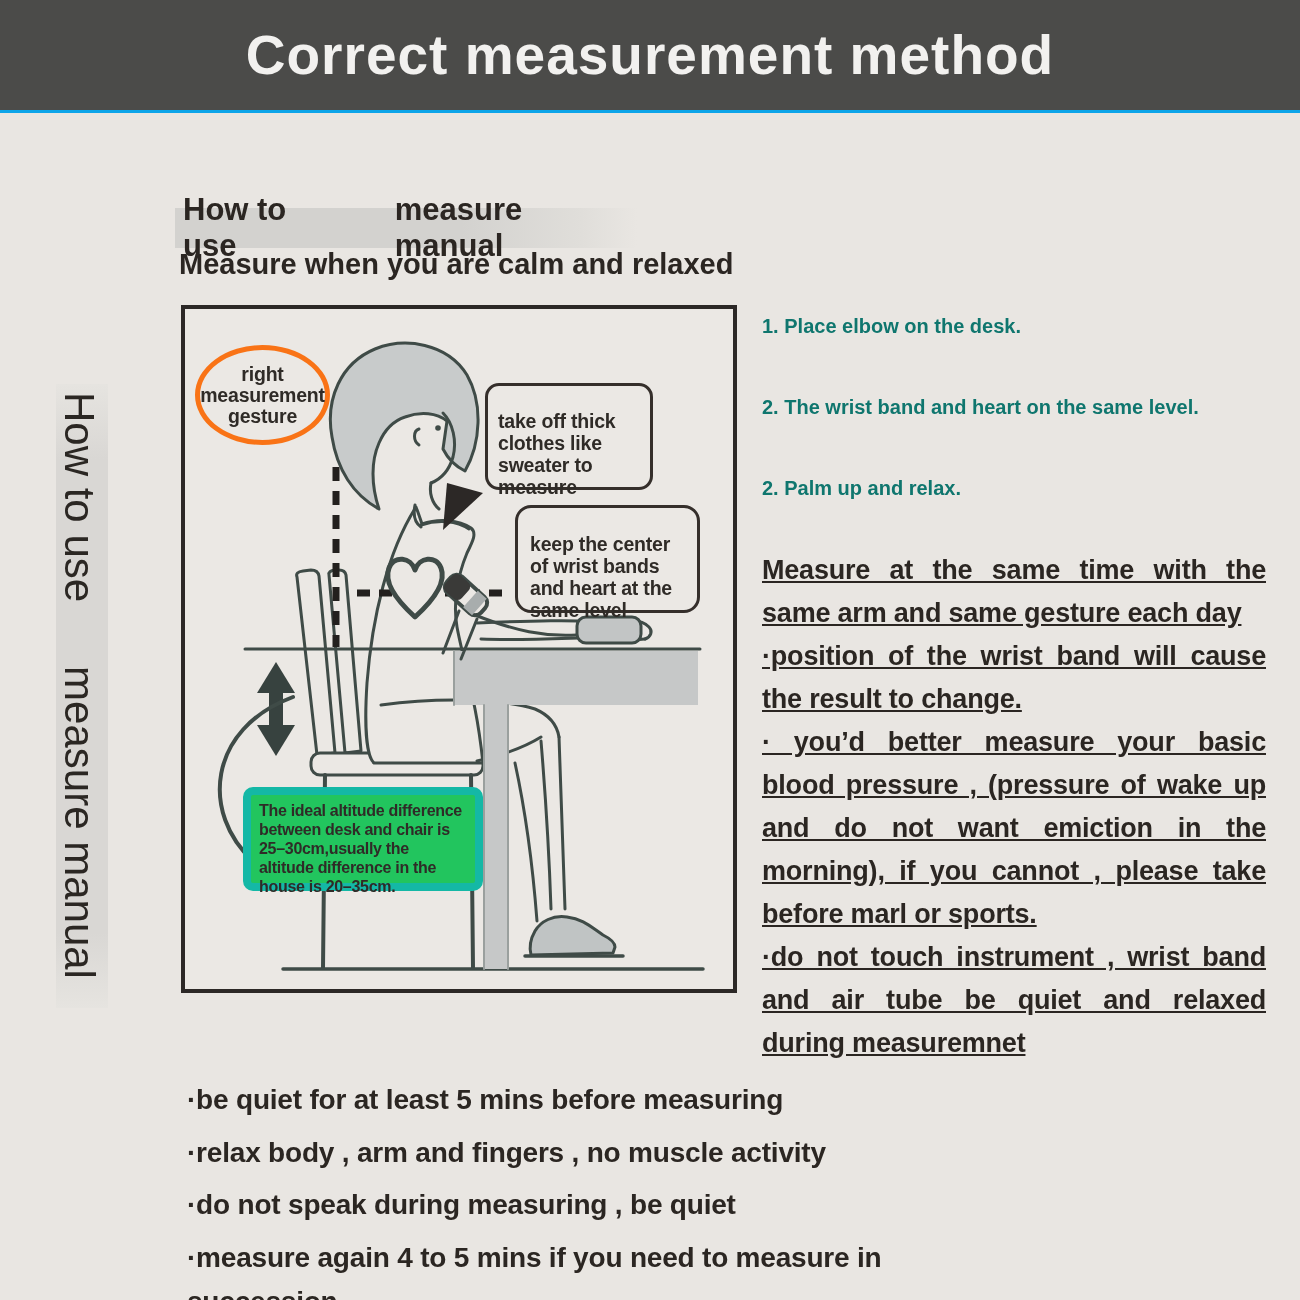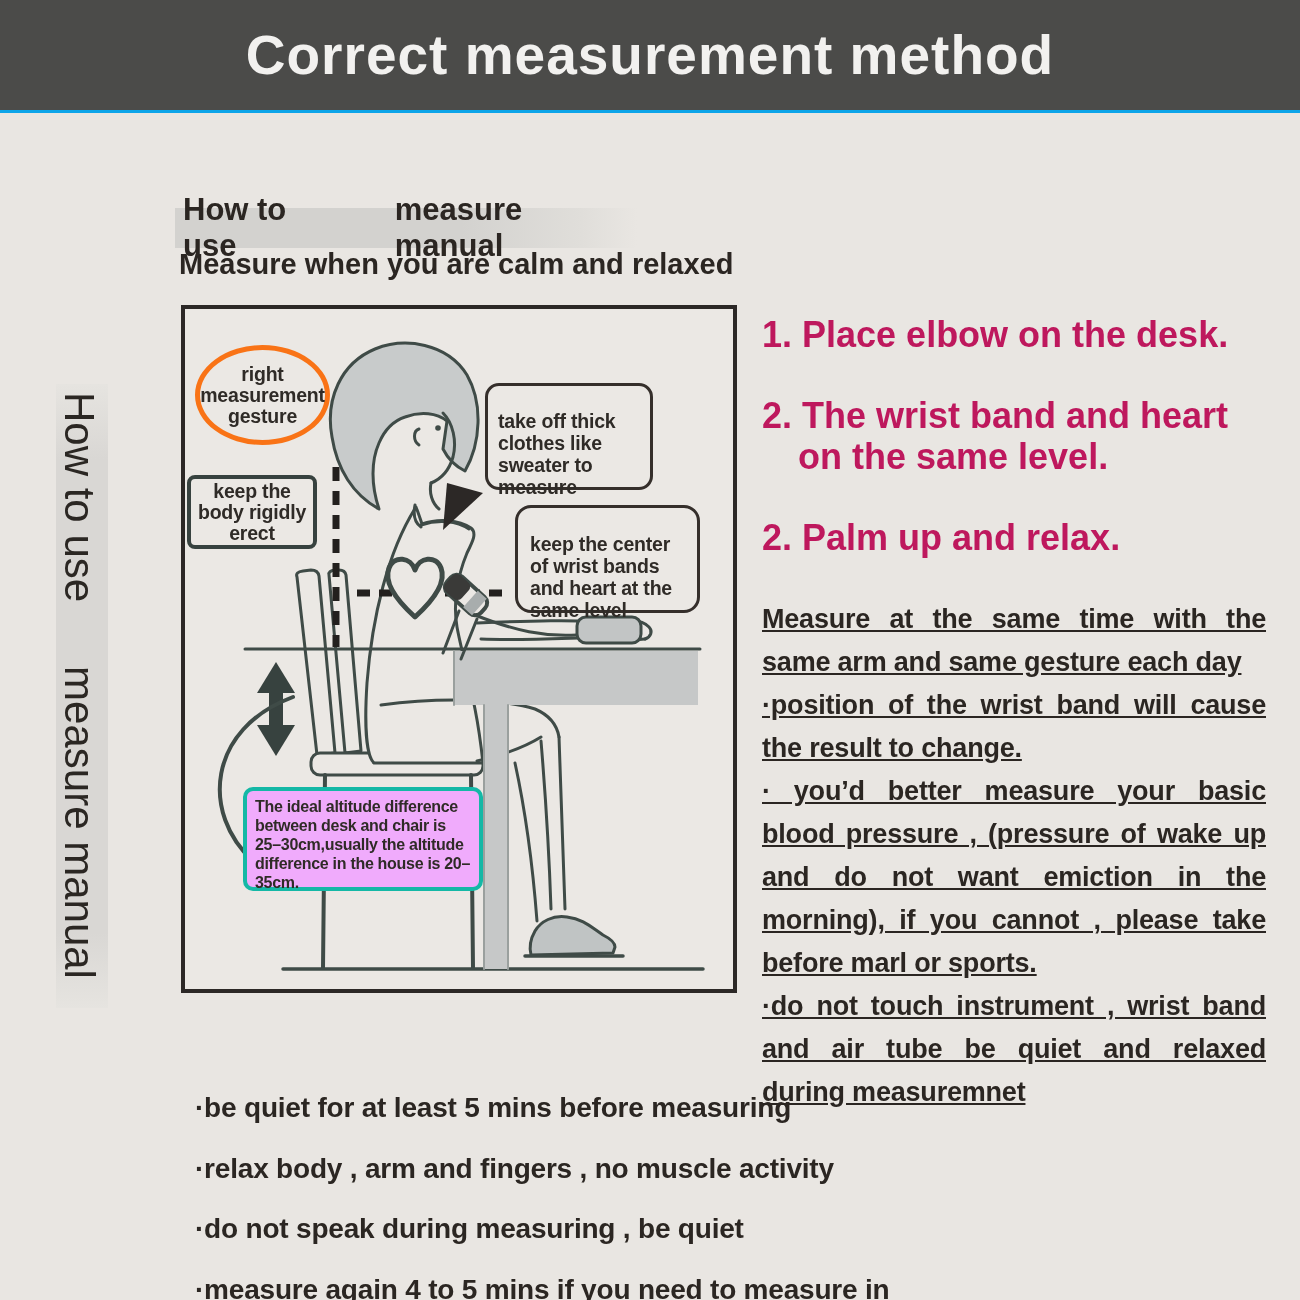--- a/index.html
+++ b/index.html
@@ -68,41 +68,41 @@
     border:3px solid #352f2b;border-radius:14px;
     font-size:19.5px;line-height:22px;padding:24px 10px;background:#ebe8e4;
   }
   .box-wrist{
     left:330px;top:196px;width:185px;height:108px;
     border:3px solid #352f2b;border-radius:16px;
     font-size:19.5px;line-height:22px;padding:25px 12px;background:#ebe8e4;
   }
   .box-altitude{
     left:58px;top:478px;width:240px;height:104px;
-    border:4px solid #14b8a6;border-radius:10px;
+    border:8px solid #14b8a6;border-radius:10px;
     font-size:16px;line-height:19px;letter-spacing:-0.3px;
-    padding:6px 8px;background:#f0abfc;
+    padding:6px 8px;background:#22c55e;
   }
   
   .right-col{
     position:absolute;left:762px;top:306px;width:504px;
   }
   .step{
-    margin:8px 0 40px 0;font-size:36px;line-height:41px;font-weight:700;
-    padding-left:36px;text-indent:-36px;color:#be185d;
+    margin:0 0 40px 0;font-size:20px;line-height:41px;font-weight:700;
+    padding-left:36px;text-indent:-36px;color:#0f766e;
   }
   .step:last-of-type{margin-bottom:12px;}
   .note{
     margin:0;font-size:27px;line-height:43px;font-weight:700;
     letter-spacing:-0.2px;text-align:justify;color:#2b2622;text-decoration:underline;
   }
   
   .footer-tips{position:absolute;left:179px;top:1070px;width:850px;}
   .tip{
-    margin:16px;font-size:28px;line-height:44.5px;font-weight:700;
+    margin:8px;font-size:28px;line-height:44.5px;font-weight:700;
     letter-spacing:-0.2px;color:#2b2622;
   }
 </style>
 </head>
 <body>
 
 <div class="header">
   <h1>Correct measurement method</h1>
 </div>
 
@@ -192,21 +192,20 @@
         <polygon points="91,447 110,416 72,416"></polygon>
       </g>
 
       <path d="M108,388 C22,420 16,505 68,552" stroke-width="4"></path>
 
       <polygon points="262,174 298,184 258,221" fill="#2c2826" stroke="none"></polygon>
     </g>
   </svg>
 
   <div class="callout ellipse">right measurement gesture</div>
-  <div class="callout box-erect">keep the body rigidly erect</div>
   <div class="callout bub-takeoff">take off thick clothes like sweater to measure</div>
   <div class="callout box-wrist">keep the center of wrist bands and heart at the same level</div>
   <div class="callout box-altitude">The ideal altitude difference between desk and chair is 25–30cm,usually the altitude difference in the house is 20–35cm.</div>
 </div>
 
 <div class="right-col">
   <p class="step">1. Place elbow on the desk.</p>
   <p class="step">2. The wrist band and heart on the same level.</p>
   <p class="step">2. Palm up and relax.</p>
   <p class="note">Measure at the same time with the same arm and same gesture each day</p>

